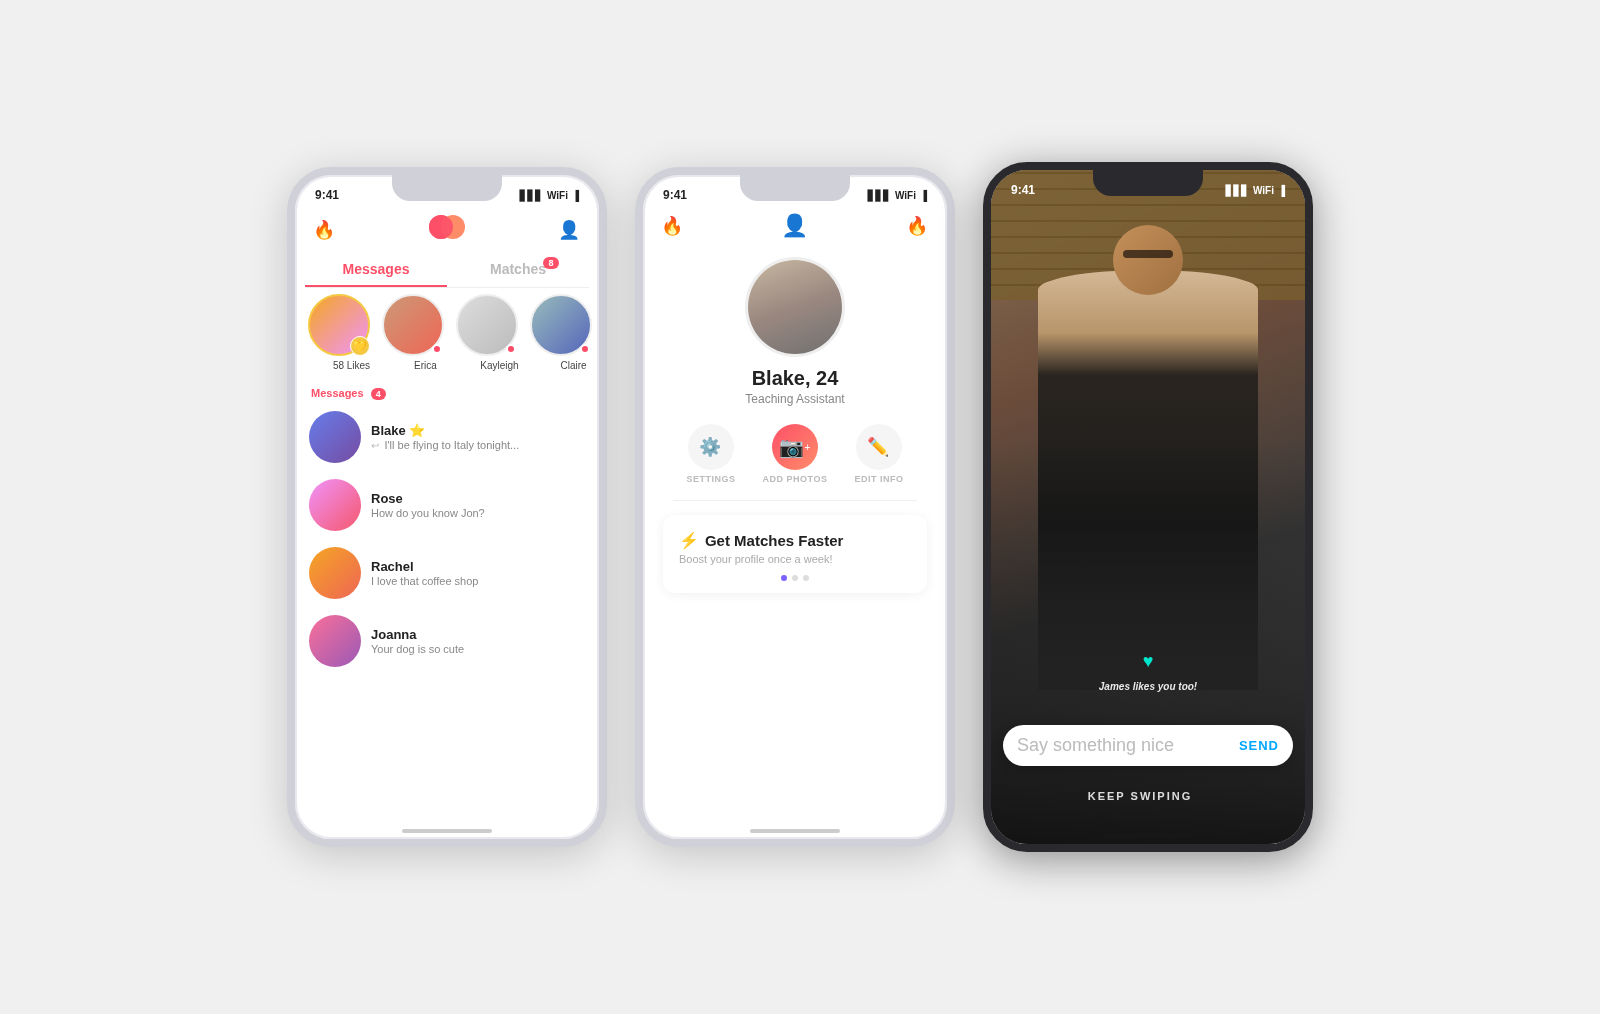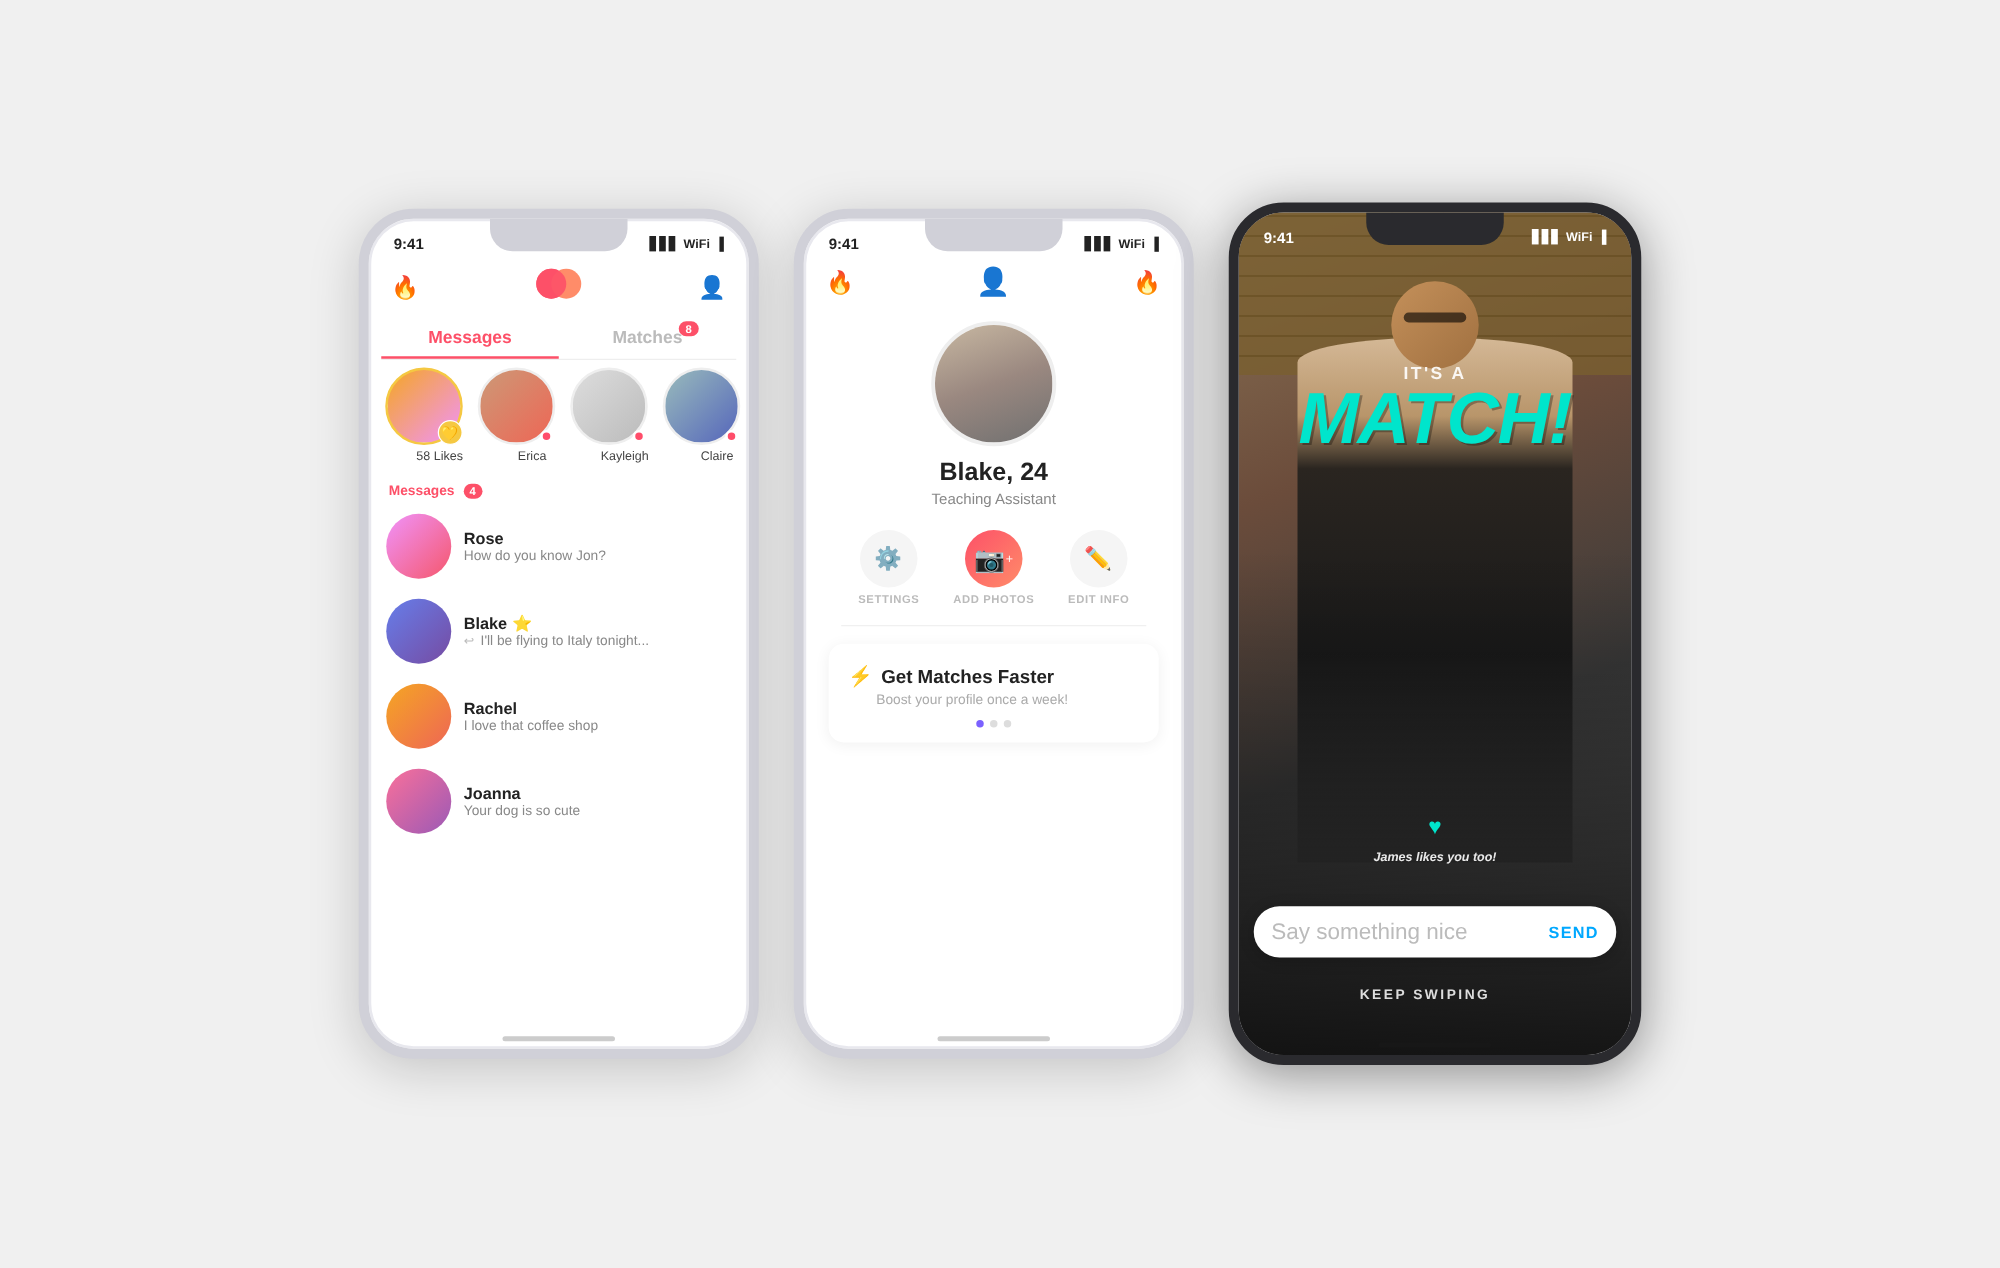--- a/index.html
+++ b/index.html
@@ -292,21 +292,20 @@
       color: #222;
       display: flex;
       align-items: center;
       gap: 6px;
     }
     .boost-title .lightning { color: #7b61ff; font-size: 16px; }
     .boost-sub {
       font-size: 11px;
       color: #aaa;
       margin-top: 3px;
-      margin-left: 22px;
     }
     .dots-row {
       display: flex;
       justify-content: center;
       gap: 5px;
       margin: 10px 0 0;
     }
     .dot { width: 6px; height: 6px; border-radius: 50%; background: #ddd; }
     .dot.active { background: #7b61ff; }
 
@@ -473,43 +472,43 @@
         <span class="match-name">Claire</span>
       </div>
     </div>
 
     <div class="section-header">
       <span>Messages</span>
       <span class="badge">4</span>
     </div>
 
     <div class="msg-list">
-
-      <div class="msg-item">
-        <div class="msg-avatar" style="background: linear-gradient(135deg, #f093fb, #f5576c);"></div>
-        <div class="msg-info">
-          <div class="msg-name">Rose</div>
-          <div class="msg-preview">How do you know Jon?</div>
-        </div>
-      </div>
 
       <div class="msg-item">
         <div class="msg-avatar av-blake" style="background: linear-gradient(135deg, #667eea, #764ba2);"></div>
         <div class="msg-info">
           <div class="msg-name">
             <span>Blake</span>
             <span class="star-blue">⭐</span>
           </div>
           <div class="msg-preview">
             <span class="msg-reply-arrow">↩</span>
             <span>I'll be flying to Italy tonight...</span>
           </div>
         </div>
       </div>
 
+      <div class="msg-item">
+        <div class="msg-avatar" style="background: linear-gradient(135deg, #f093fb, #f5576c);"></div>
+        <div class="msg-info">
+          <div class="msg-name">Rose</div>
+          <div class="msg-preview">How do you know Jon?</div>
+        </div>
+      </div>
+
 
       <div class="msg-item">
         <div class="msg-avatar" style="background: linear-gradient(135deg, #f5a623, #e65);"></div>
         <div class="msg-info">
           <div class="msg-name">Rachel</div>
           <div class="msg-preview">I love that coffee shop</div>
         </div>
       </div>
 
       <div class="msg-item">
@@ -610,24 +609,20 @@
 
   <div class="status-bar" style="position:relative;z-index:20;color:#fff;">
     <span class="time">9:41</span>
     <div class="status-icons">
       <span>▋▋▋</span>
       <span>WiFi</span>
       <span>▐</span>
     </div>
   </div>
 
-  <div class="match-overlay-text">
-    <div class="its-a">IT'S A</div>
-    <div class="match-big">MATCH!</div>
-  </div>
 
   <div class="james-likes">
     <span class="heart-icon-teal">♥</span>
     <span class="james-text">James likes you too!</span>
   </div>
 
   <div class="match-input-row">
     <span class="match-input-text">Say something nice</span>
     <span class="send-btn">SEND</span>
   </div>

